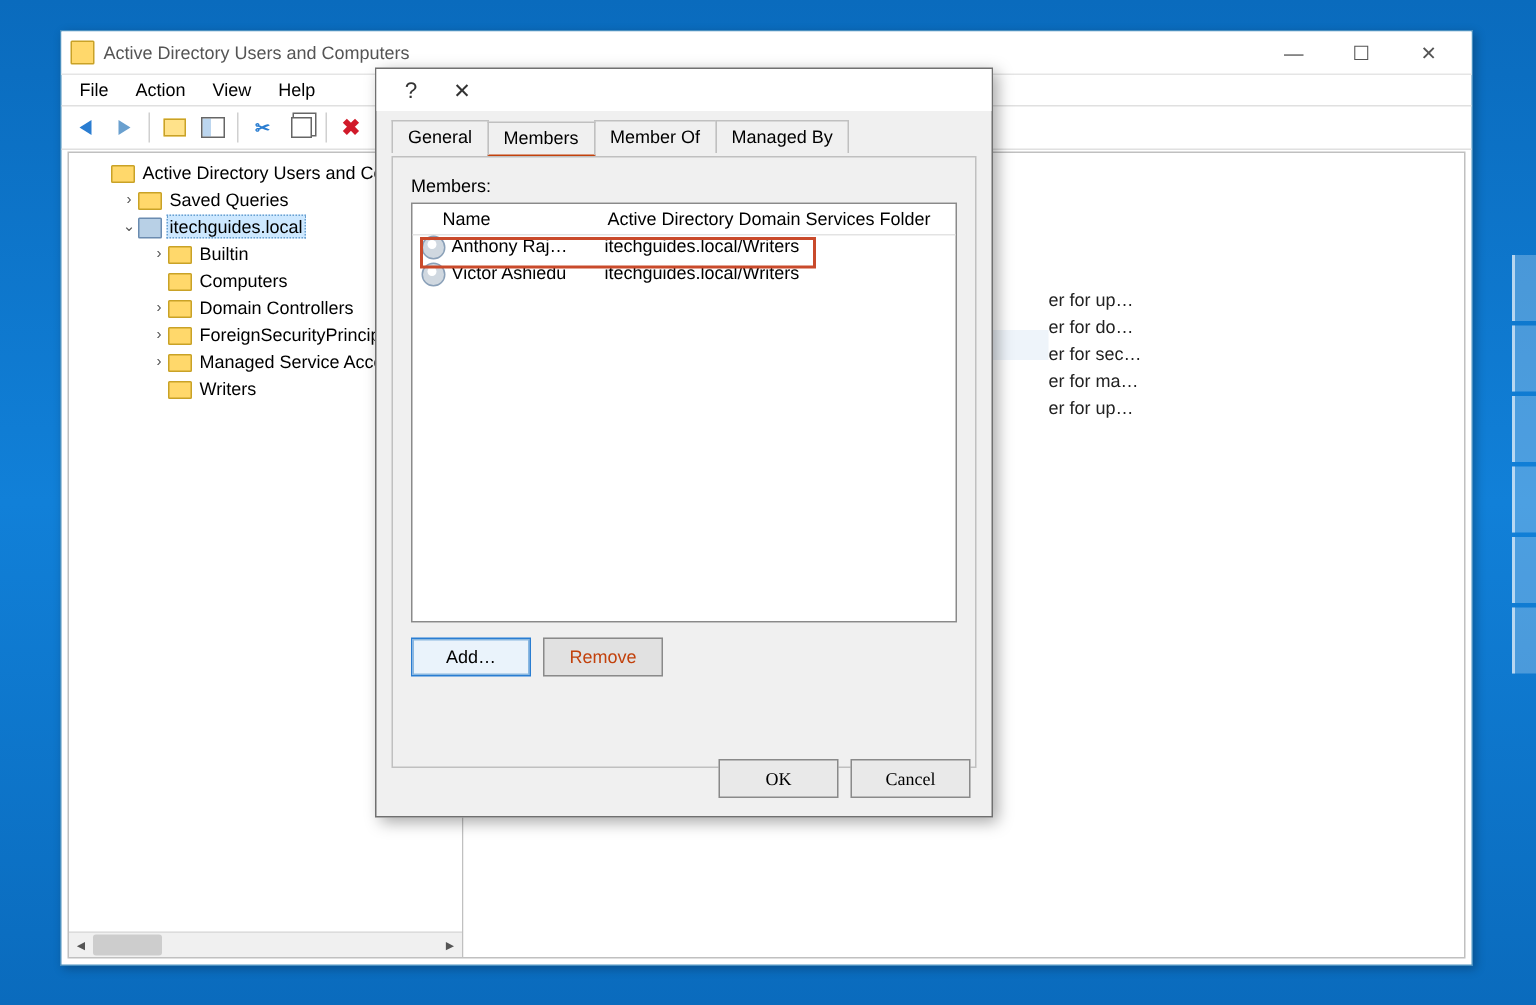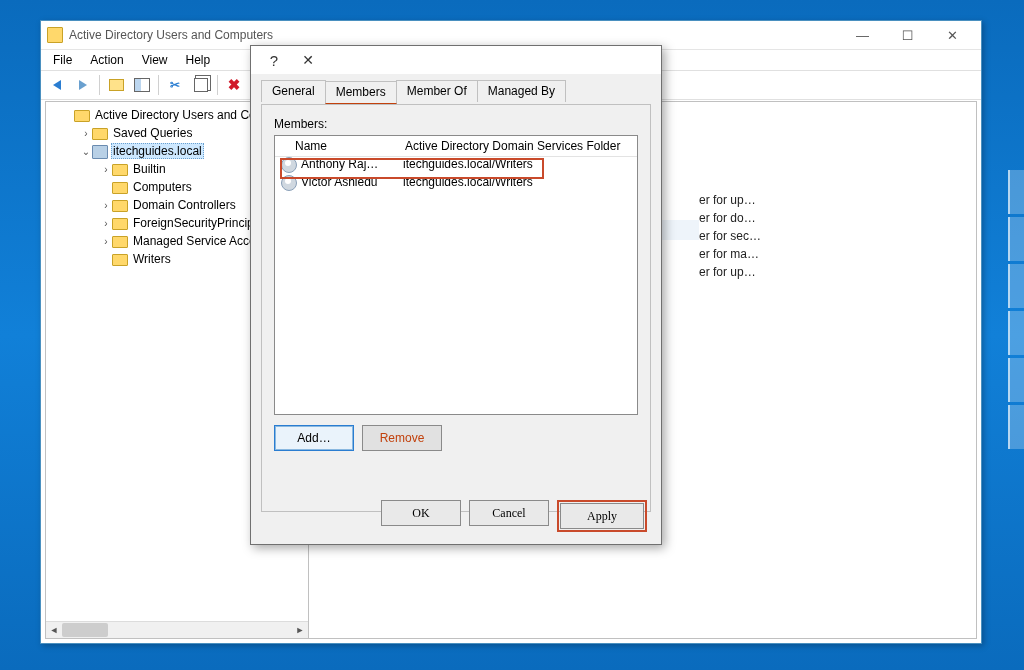--- a/index.html
+++ b/index.html
@@ -252,23 +252,20 @@
 
       <div class="btnrow">
         <div class="wbtn focus">Add…</div>
         <div class="wbtn disabled">Remove</div>
       </div>
     </div>
 
     <div class="dlg-footer">
       <div class="wbtn">OK</div>
       <div class="wbtn">Cancel</div>
-      <div class="apply-highlight">
-        <div class="wbtn">Apply</div>
-      </div>
     </div>
   </div>
 
   <div class="edge-tiles">
     <div class="edge-tile"></div>
     <div class="edge-tile"></div>
     <div class="edge-tile"></div>
     <div class="edge-tile"></div>
     <div class="edge-tile"></div>
     <div class="edge-tile"></div>

